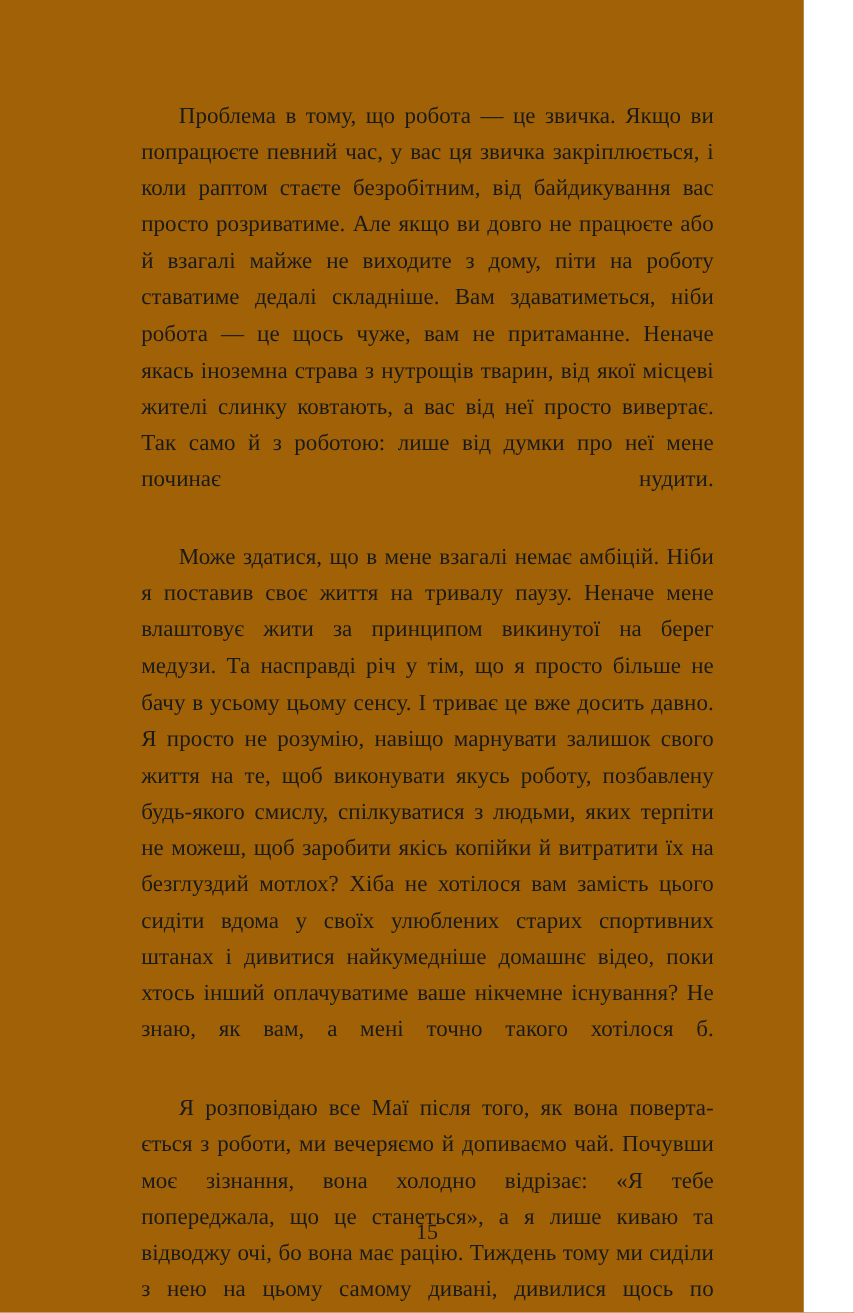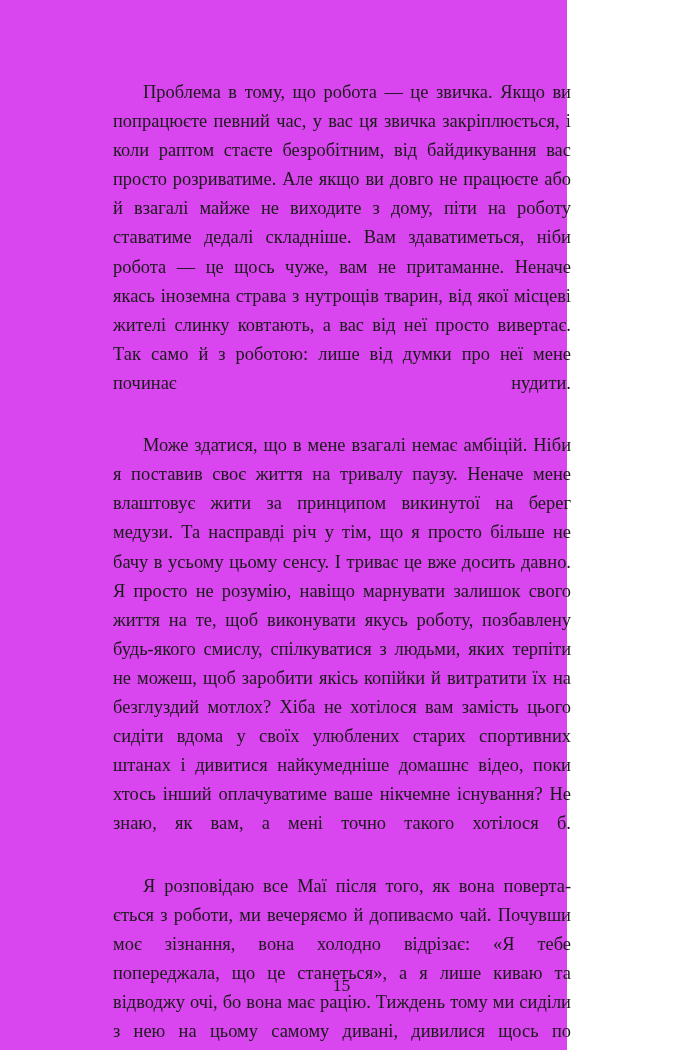--- a/index.html
+++ b/index.html
@@ -11,23 +11,23 @@
     width: 683px;
     height: 1050px;
     background: #ffffff;
     font-family: "Liberation Serif", "DejaVu Serif", serif;
     color: #1a1a1a;
     overflow: hidden;
   }
 
   .page {
     position: relative;
-    width: 567px;
+    width: 643px;
     height: 1050px;
-    background: #d946ef;
+    background: #a16207;
     box-sizing: border-box;
   }
 
   .text-block {
     position: absolute;
     left: 113px;
     top: 78px;
     width: 458px;
   }
 

